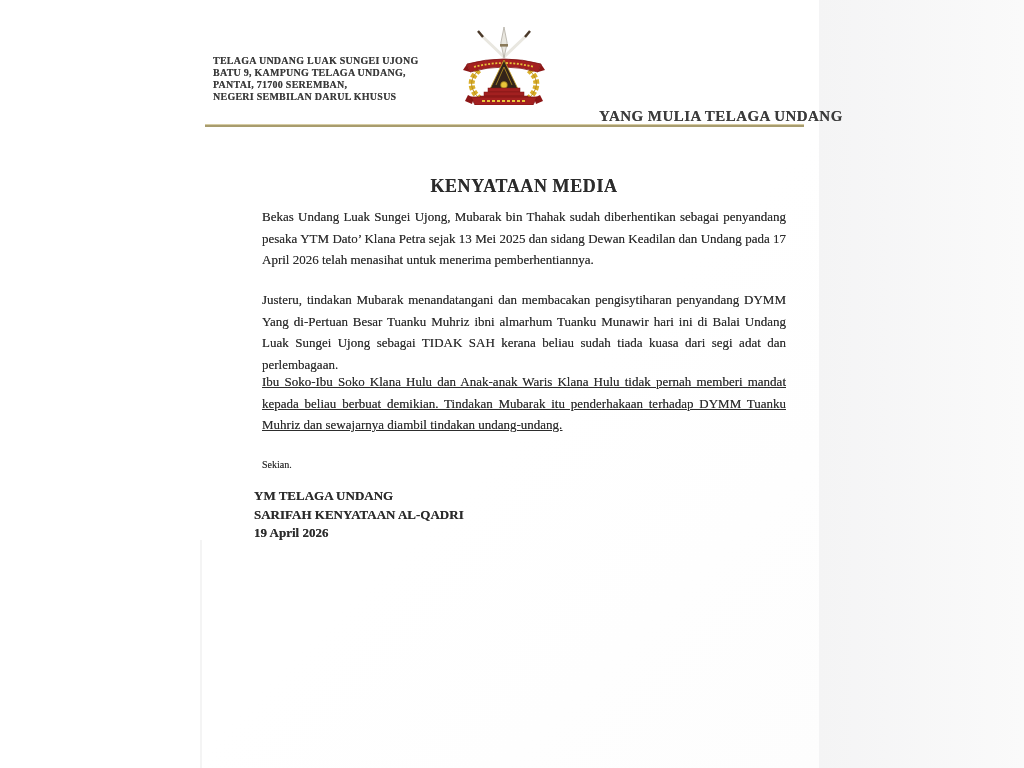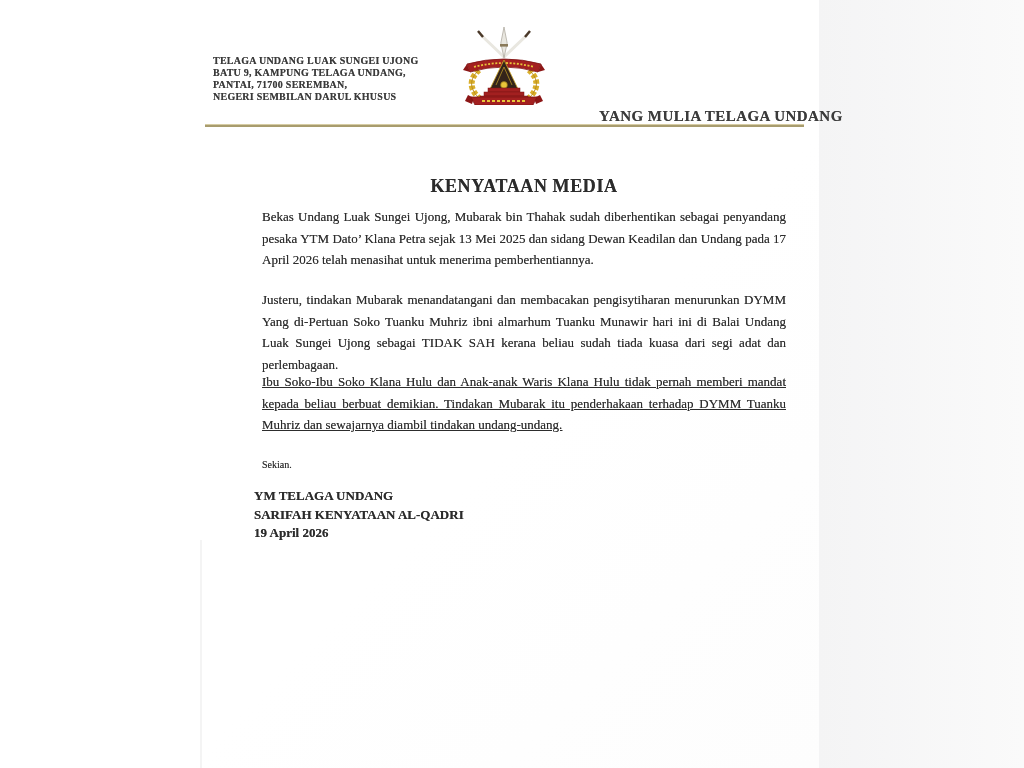--- a/index.html
+++ b/index.html
@@ -123,21 +123,21 @@
     </svg>
   </div>
 
   <div class="txt right-title">YANG MULIA TELAGA UNDANG</div>
 
   <div class="rule" style="background: rgb(168, 156, 110);"></div>
 
   <div class="txt heading">KENYATAAN MEDIA</div>
 
   <div class="txt para p1">Bekas Undang Luak Sungei Ujong, Mubarak bin Thahak sudah diberhentikan sebagai penyandang pesaka YTM Dato’ Klana Petra sejak 13 Mei 2025 dan sidang Dewan Keadilan dan Undang pada 17 April 2026 telah menasihat untuk menerima pemberhentiannya.</div>
-  <div class="txt para p2">Justeru, tindakan Mubarak menandatangani dan membacakan pengisytiharan menurunkan DYMM Yang di-Pertuan Soko Tuanku Muhriz ibni almarhum Tuanku Munawir hari ini di Balai Undang Luak Sungei Ujong sebagai TIDAK SAH kerana beliau sudah tiada kuasa dari segi adat dan perlembagaan.</div>
+  <div class="txt para p2">Justeru, tindakan Mubarak menandatangani dan membacakan pengisytiharan penyandang DYMM Yang di-Pertuan Besar Tuanku Muhriz ibni almarhum Tuanku Munawir hari ini di Balai Undang Luak Sungei Ujong sebagai TIDAK SAH kerana beliau sudah tiada kuasa dari segi adat dan perlembagaan.</div>
   <div class="txt para p3">Ibu Soko-Ibu Soko Klana Hulu dan Anak-anak Waris Klana Hulu tidak pernah memberi mandat kepada beliau berbuat demikian. Tindakan Mubarak itu penderhakaan terhadap DYMM Tuanku Muhriz dan sewajarnya diambil tindakan undang-undang.</div>
 
   <div class="txt closing">Sekian.</div>
 
   <div class="txt signature">
     <span>YM TELAGA UNDANG</span>
     <span>SARIFAH KENYATAAN AL-QADRI</span>
     <span>19 April 2026</span>
   </div>
 </div>

